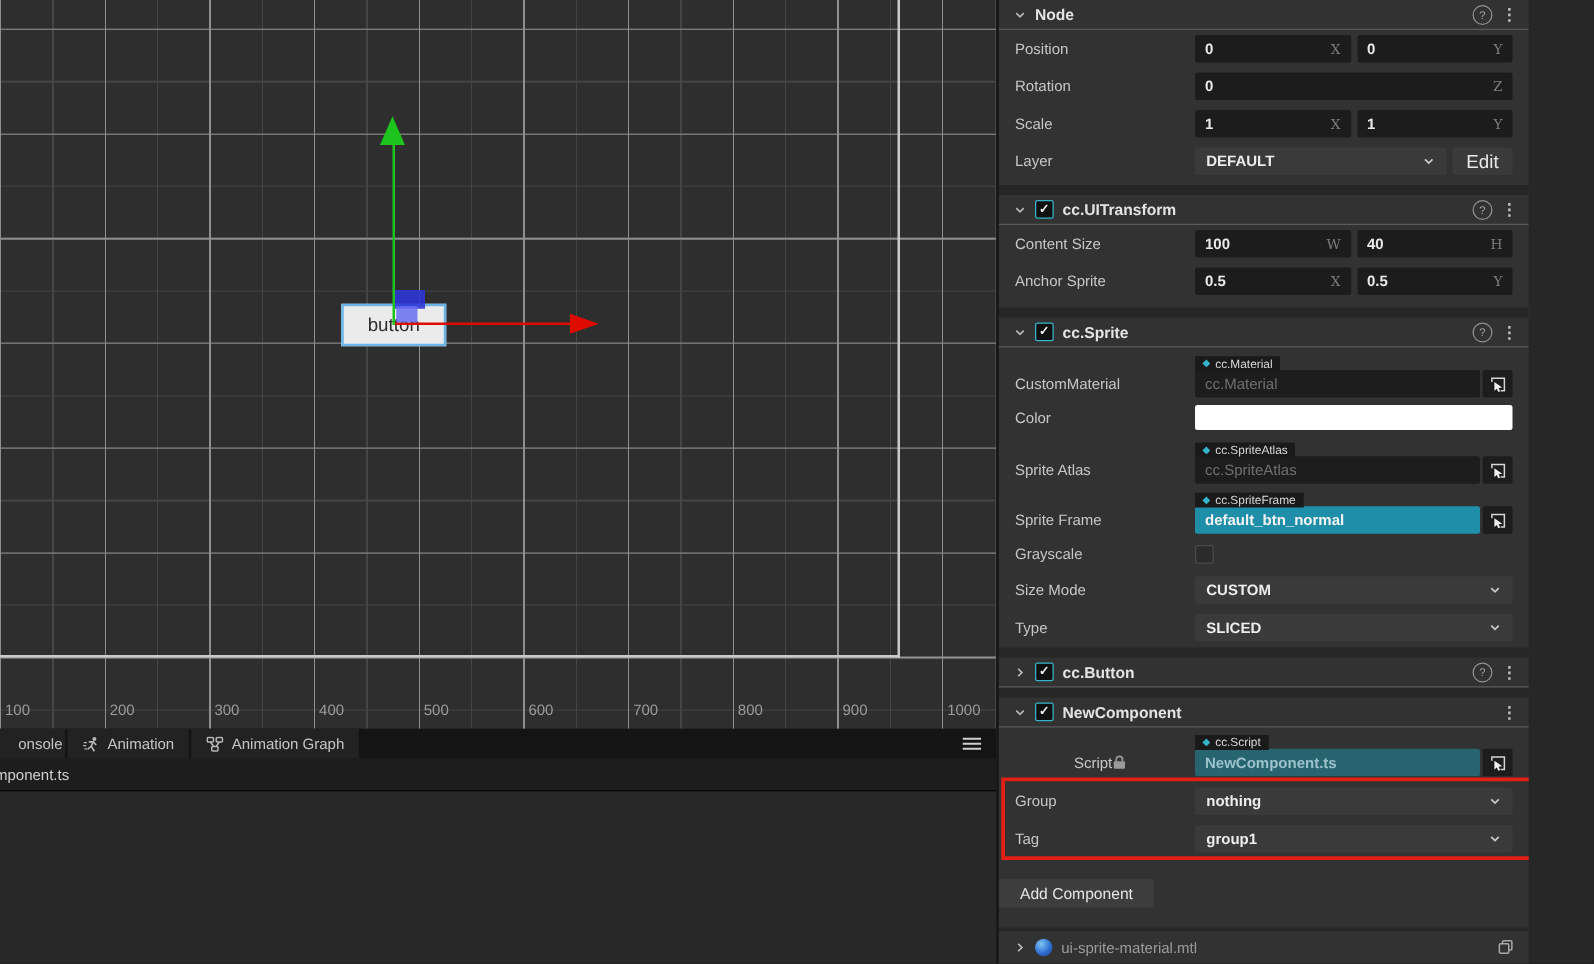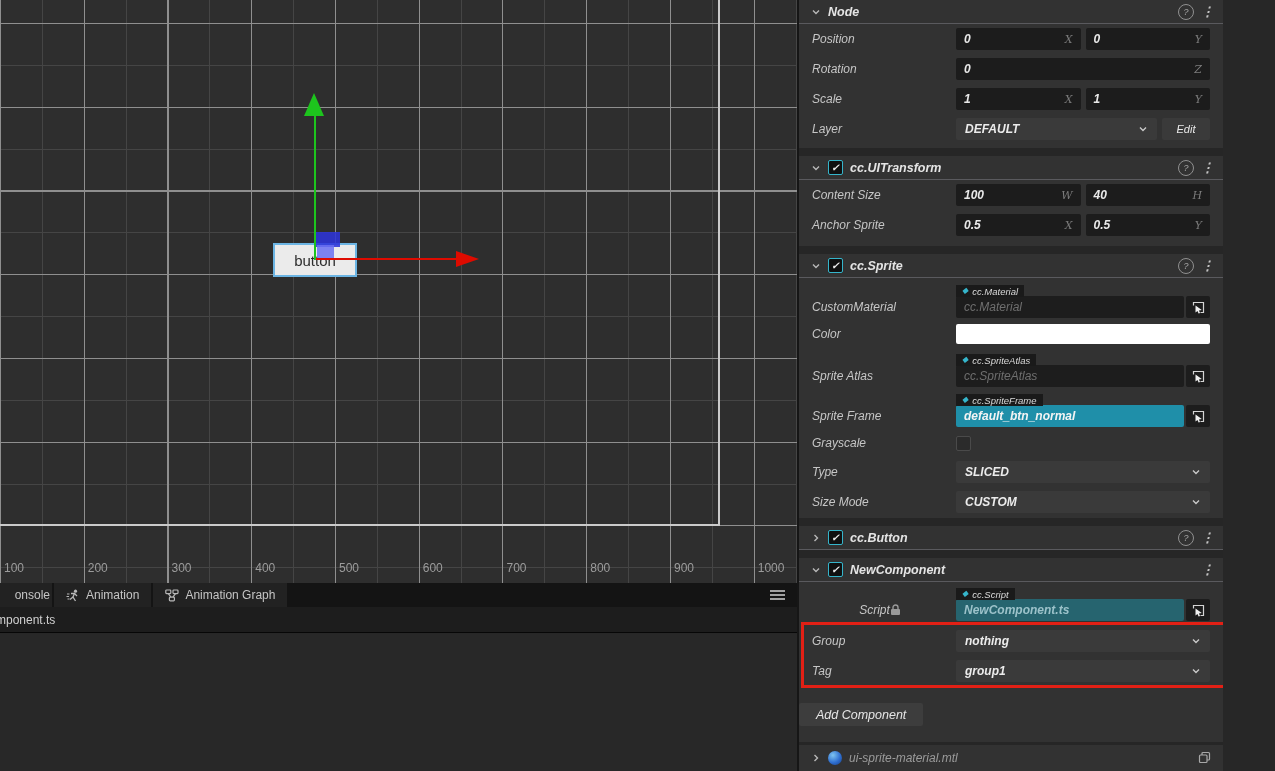--- a/index.html
+++ b/index.html
@@ -40,21 +40,21 @@
   .tab svg{flex:0 0 auto;}
   .tab-spacer{flex:1;}
   .hamburger{display:flex;align-items:center;padding:0 12px;}
   .filebar{position:absolute;left:0;top:607px;width:797px;height:26px;background:#1d1d1d;
     border-bottom:1px solid #070707;display:flex;align-items:center;color:#d0d0d0;font-size:12px;box-sizing:border-box;}
   .filebar span{margin-left:-4px;}
   .bottomarea{position:absolute;left:0;top:634px;width:797px;height:137px;background:#282828;}
 
   
   .inspector{position:absolute;left:797px;top:0;width:426px;height:771px;background:#323232;
-    border-left:2px solid #161616;box-sizing:border-box;overflow:hidden;font-style:italic;}
+    border-left:2px solid #161616;box-sizing:border-box;overflow:hidden;}
   .sec{position:relative;}
   .sec-header{height:23px;border-bottom:1px solid #5a5a5e;display:flex;align-items:center;gap:7px;padding:0 12px;}
   .sec-title{font-weight:700;color:#e4e4e4;font-size:12.5px;flex:1;}
   .icon-help{width:14px;height:14px;border:1px solid #909090;border-radius:50%;color:#a5a5a5;
     font-size:9px;display:flex;align-items:center;justify-content:center;}
   .icon-help::after{content:"?";}
   .icon-dots{color:#c3c3c3;font-size:13px;font-weight:700;width:10px;text-align:center;}
   .icon-dots::after{content:"\22EE";}
   .gap{height:8px;background:#262626;}
   .cbx{width:13px;height:13px;border:1px solid var(--checkbox-cyan);border-radius:2px;background:#101010;
@@ -64,21 +64,21 @@
   .row:first-of-type{margin-top:4px;}
   .lbl{flex:0 0 144px;font-size:12px;color:#c6c6c6;}
   .ctl{flex:1;display:flex;gap:5px;align-items:center;min-width:0;}
   .nfield{flex:1;height:22px;background:#1c1c1c;border-radius:2px;display:flex;align-items:center;
     padding:0 8px;box-sizing:border-box;min-width:0;}
   .nfield .val{flex:1;color:#e9e9e9;font-size:12px;font-weight:700;}
   .unit{font-family:"DejaVu Serif",serif;font-size:11px;color:#7c7c7c;}
   .select{flex:1;height:22px;background:#3a3a3a;border-radius:2px;display:flex;align-items:center;
     padding:0 9px;box-sizing:border-box;min-width:0;gap:12px;}
   .select .val{flex:1;color:#ececec;font-size:12px;font-weight:600;}
-  .btn-edit{flex:0 0 48px;height:22px;background:#3a3a3a;border-radius:2px;color:#e8e8e8;font-size:11px;
+  .btn-edit{flex:0 0 48px;height:22px;background:#3a3a3a;border-radius:2px;color:#e8e8e8;font-size:15px;
     display:flex;align-items:center;justify-content:center;}
   
   .row-asset{display:flex;align-items:flex-end;padding:0 13px;height:34px;margin-top:6px;}
   .row-asset .lbl{height:22px;display:flex;align-items:center;}
   .lbl-script{justify-content:center;padding-right:8px;box-sizing:border-box;}
   .ctl-asset{position:relative;flex:1;height:22px;display:flex;}
   .chip{position:absolute;top:-11px;left:0;background:#1a1a1a;padding:0 6px;height:12px;
     display:flex;align-items:center;gap:4px;font-size:9.5px;color:#d9d9d9;white-space:nowrap;}
   .chip .diamond{color:var(--checkbox-cyan);font-size:8px;line-height:1;}
   .aval{flex:1;background:#1d1d1d;border-radius:2px;display:flex;align-items:center;padding:0 8px;
@@ -338,35 +338,35 @@
           </div>
         </div>
       </div>
       <div class="row row-gray">
         <span class="lbl">Grayscale</span>
         <div class="ctl">
           <div class="checkbox-un"></div>
         </div>
       </div>
       <div class="row row-sm">
+        <span class="lbl">Size Mode</span>
+        <div class="ctl">
+          <div class="select">
+            <span class="val">CUSTOM</span>
+            <svg width="10" height="10" viewBox="0 0 10 10">
+                <path d="M2 3.5 L5 6.5 L8 3.5" stroke="#c9c9c9" stroke-width="1.4" fill="none"></path>
+              </svg>
+          </div>
+        </div>
+      </div>
+      <div class="row row-sm">
         <span class="lbl">Type</span>
         <div class="ctl">
           <div class="select">
             <span class="val">SLICED</span>
-            <svg width="10" height="10" viewBox="0 0 10 10">
-                <path d="M2 3.5 L5 6.5 L8 3.5" stroke="#c9c9c9" stroke-width="1.4" fill="none"></path>
-              </svg>
-          </div>
-        </div>
-      </div>
-      <div class="row row-sm">
-        <span class="lbl">Size Mode</span>
-        <div class="ctl">
-          <div class="select">
-            <span class="val">CUSTOM</span>
             <svg width="10" height="10" viewBox="0 0 10 10">
                 <path d="M2 3.5 L5 6.5 L8 3.5" stroke="#c9c9c9" stroke-width="1.4" fill="none"></path>
               </svg>
           </div>
         </div>
       </div>
     </div>
     <div class="gap"></div>
 
     <div class="sec">

